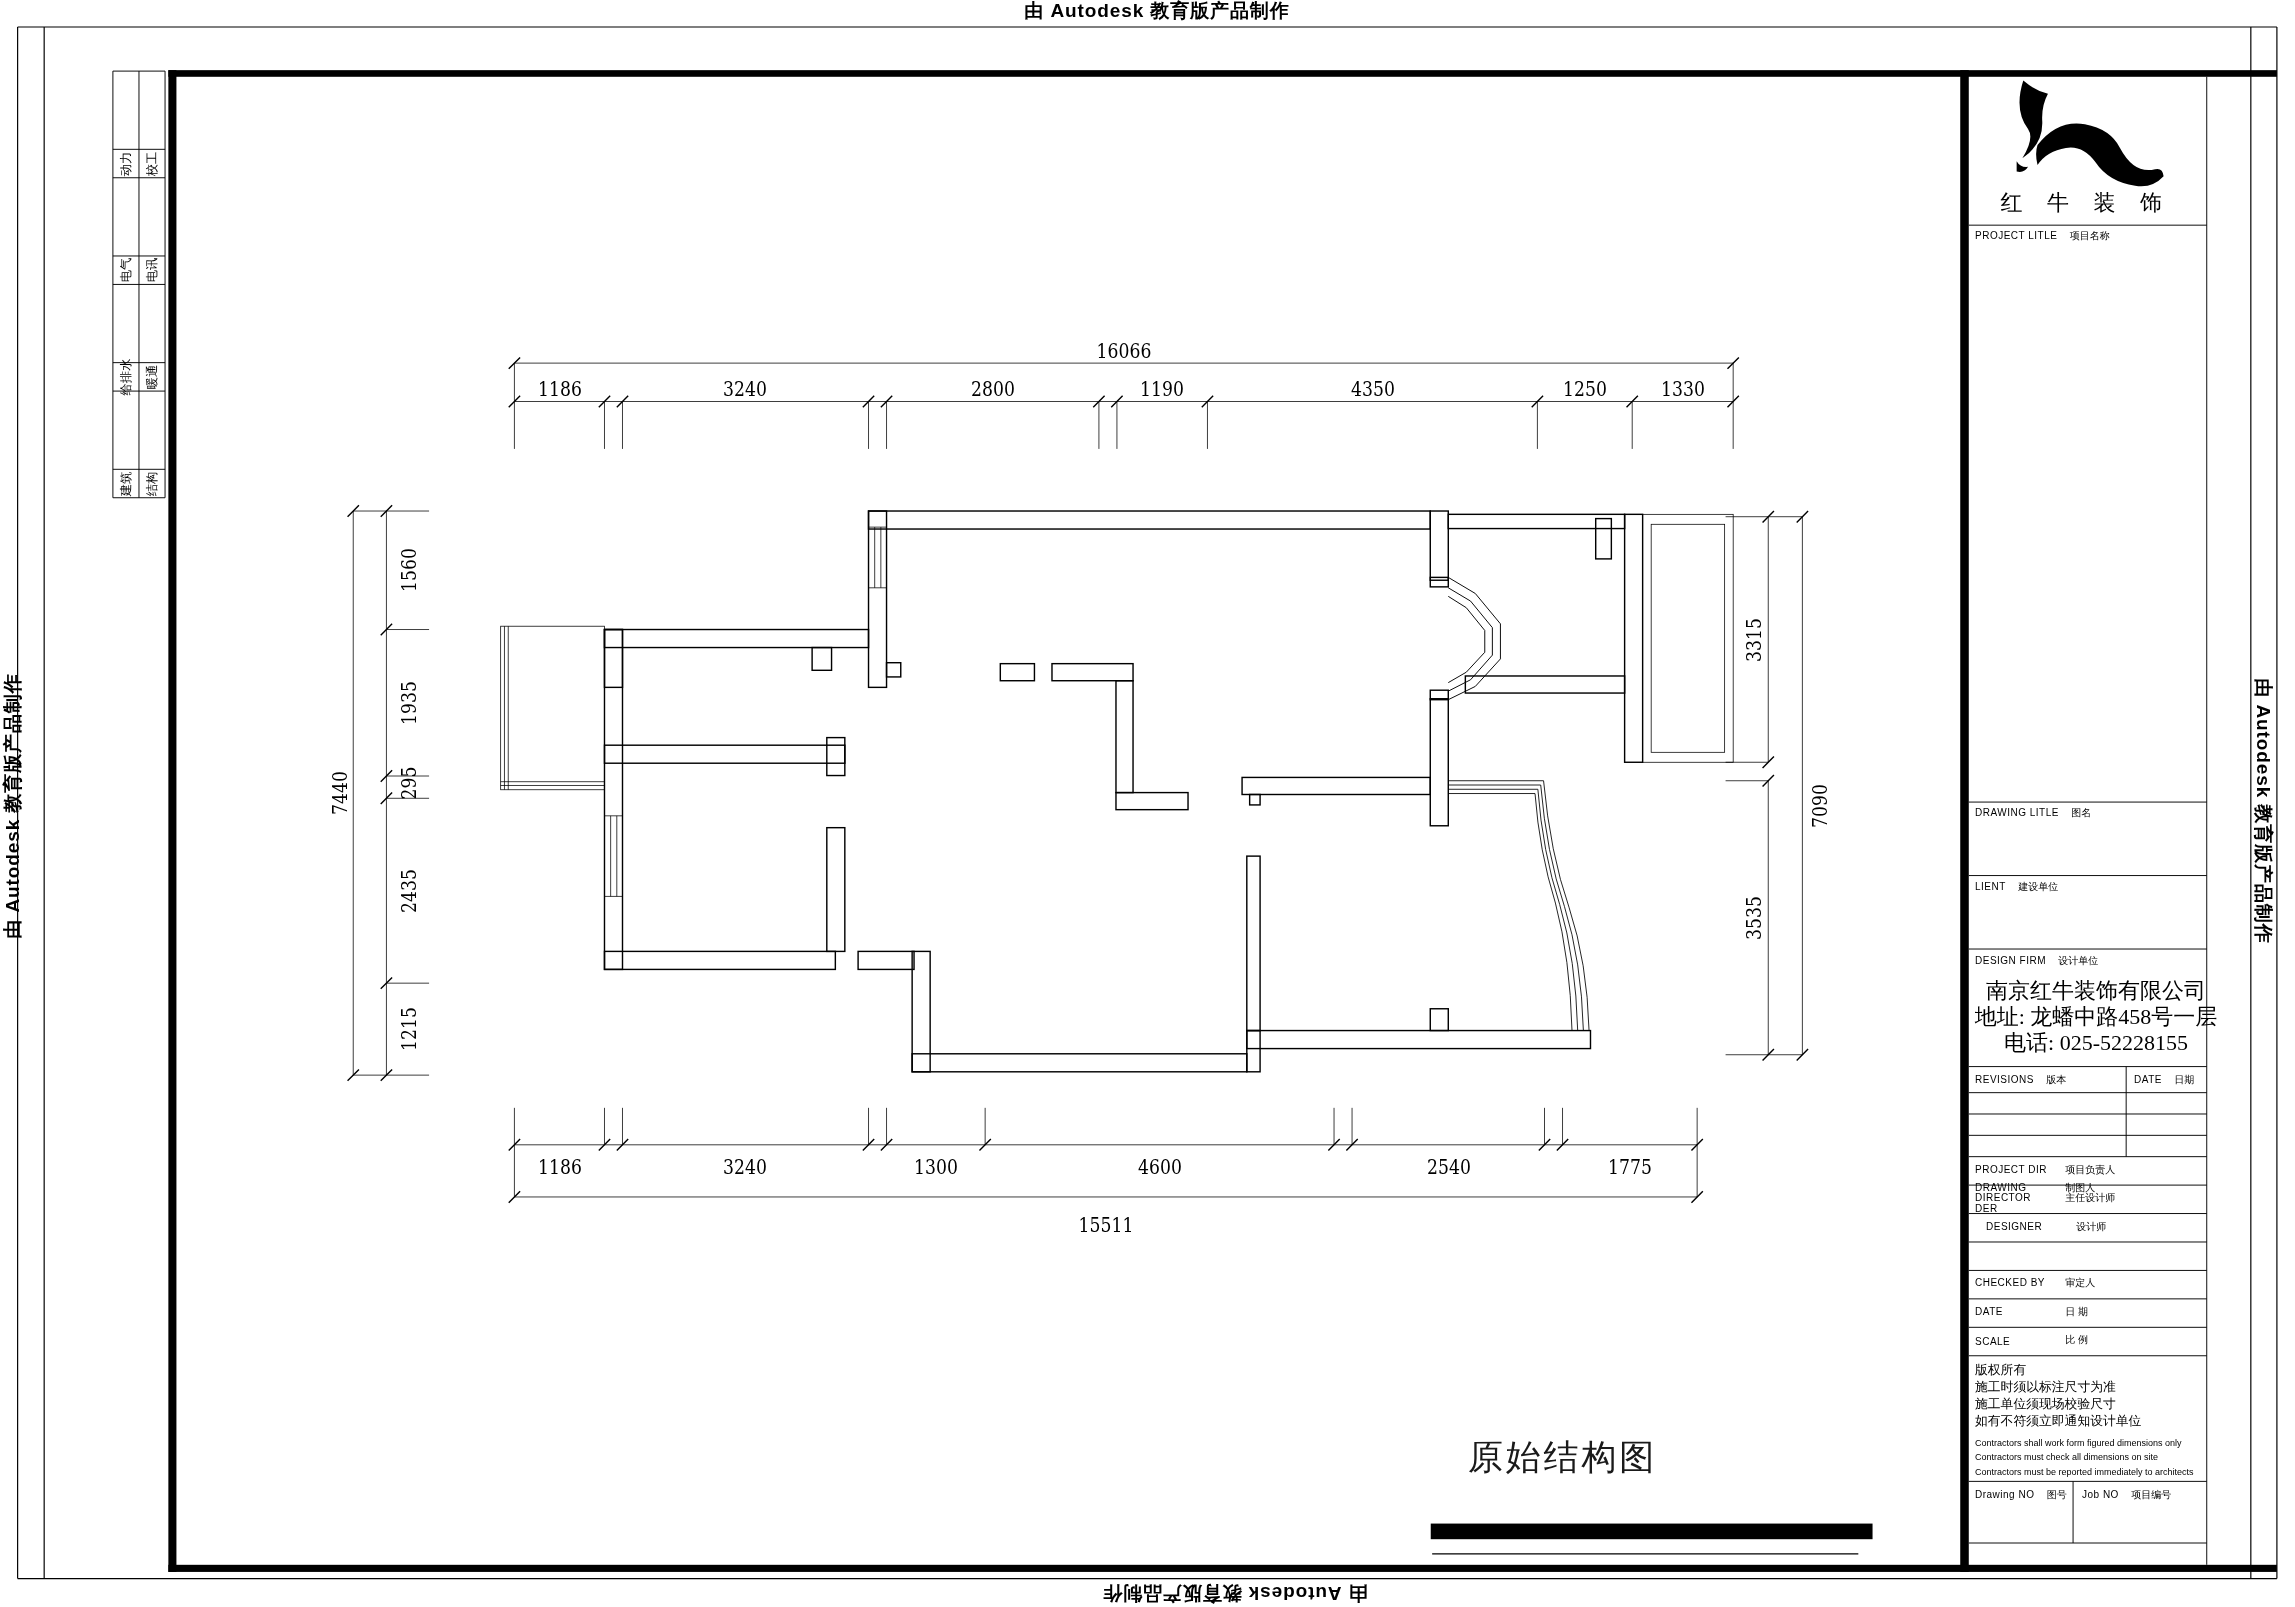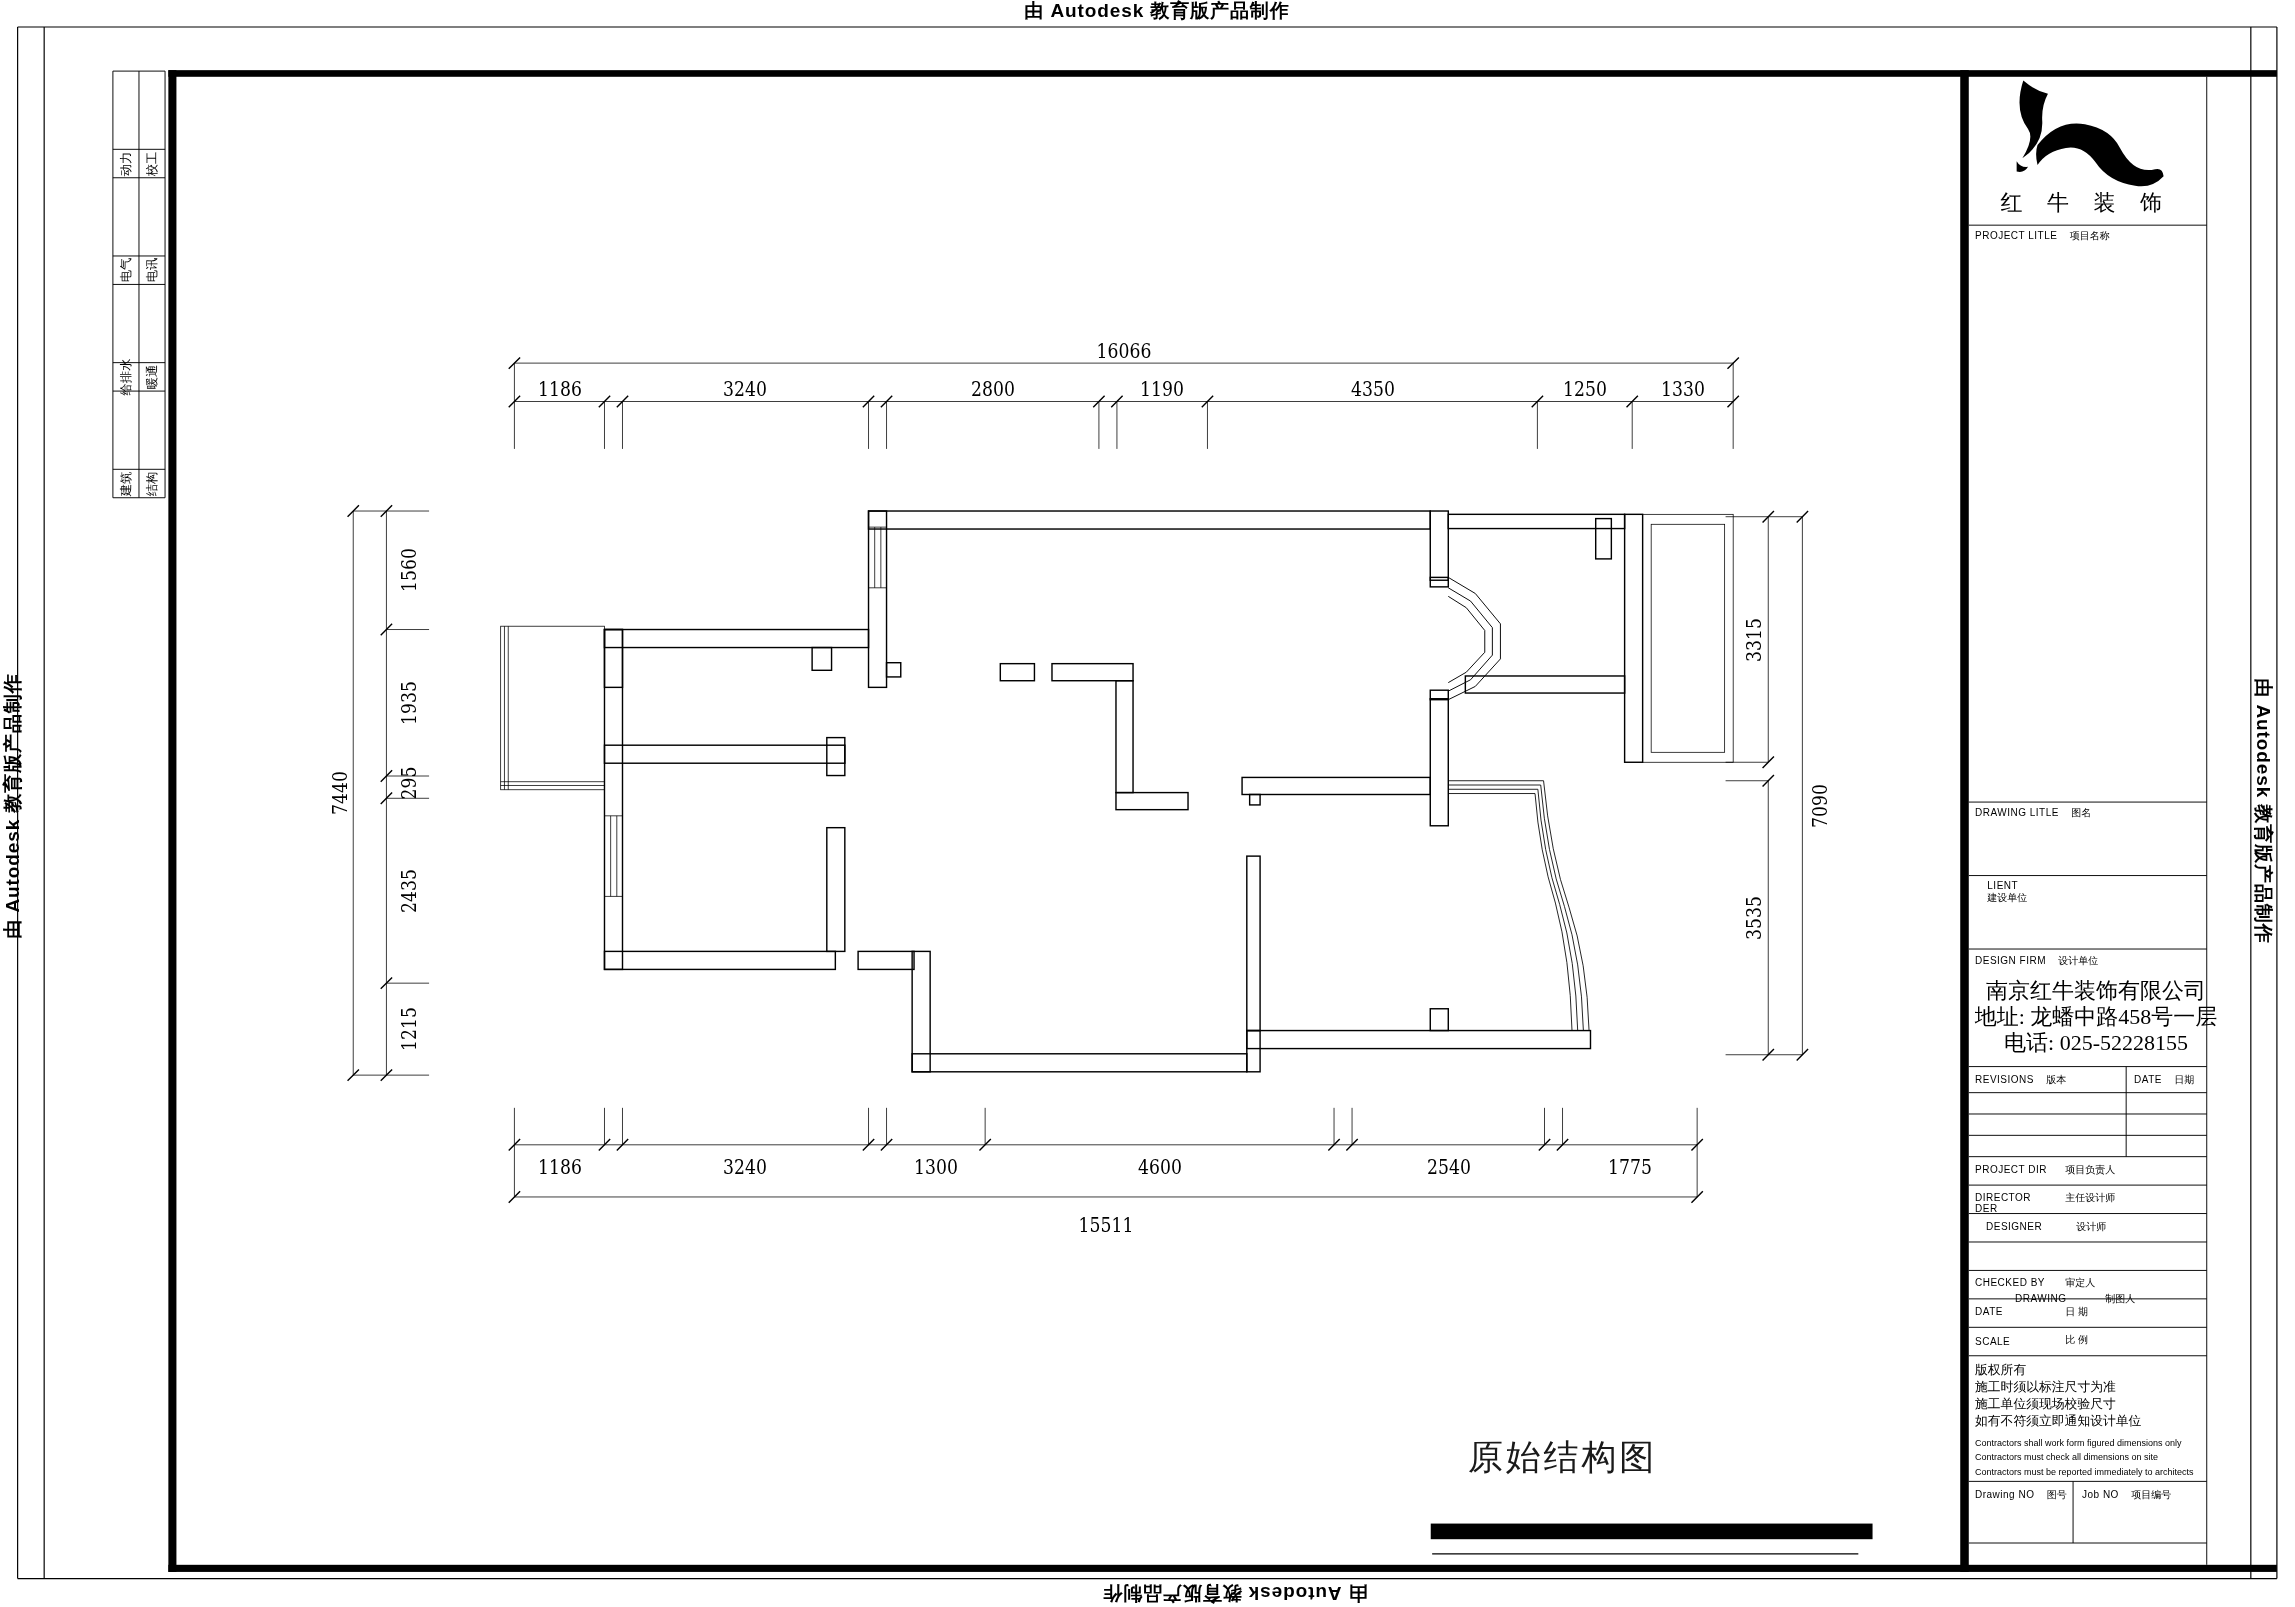--- a/index.html
+++ b/index.html
@@ -214,21 +214,21 @@
   <div class="txt brand ctr" style="left:2086px;top:203px;">红 牛 装 饰</div>
 
   <div class="tbrow" style="left:1975px;top:229px;">
     <span class="tb-en">PROJECT LITLE</span>
     <span class="tb-cn">项目名称</span>
   </div>
   <div class="tbrow" style="left:1975px;top:806px;">
     <span class="tb-en">DRAWING LITLE</span>
     <span class="tb-cn">图名</span>
   </div>
-  <div class="tbrow" style="left:1975px;top:880px;flex-direction:column;">
+  <div class="tbrow" style="left:1975px;top:880px;">
     <span class="tb-en">LIENT</span>
     <span class="tb-cn">建设单位</span>
   </div>
   <div class="tbrow" style="left:1975px;top:954px;">
     <span class="tb-en">DESIGN FIRM</span>
     <span class="tb-cn">设计单位</span>
   </div>
 
   <div class="txt company ctr" style="left:2096px;top:991px;">南京红牛装饰有限公司</div>
   <div class="txt company ctr" style="left:2096px;top:1017px;">地址: 龙蟠中路458号一层</div>
@@ -248,21 +248,21 @@
     <span class="tb-cn">项目负责人</span>
   </div>
   <div class="tbrow" style="left:1975px;top:1191px;">
     <span class="tb-en" style="width:78px;">DIRECTOR DER</span>
     <span class="tb-cn">主任设计师</span>
   </div>
   <div class="tbrow" style="left:1975px;top:1220px;padding-left:11px;">
     <span class="tb-en" style="width:78px;">DESIGNER</span>
     <span class="tb-cn">设计师</span>
   </div>
-  <div class="tbrow" style="left:1975px;top:1292px;margin-left:40px;">
+  <div class="tbrow" style="left:1975px;top:1181px;">
     <span class="tb-en" style="width:78px;">DRAWING</span>
     <span class="tb-cn">制图人</span>
   </div>
   <div class="tbrow" style="left:1975px;top:1276px;">
     <span class="tb-en" style="width:78px;">CHECKED BY</span>
     <span class="tb-cn">审定人</span>
   </div>
   <div class="tbrow" style="left:1975px;top:1305px;">
     <span class="tb-en" style="width:78px;">DATE</span>
     <span class="tb-cn">日  期</span>

